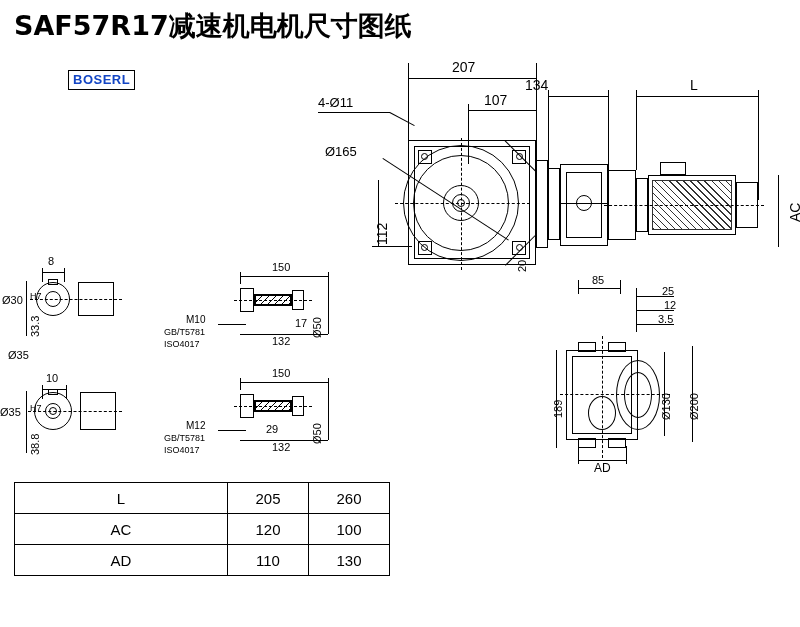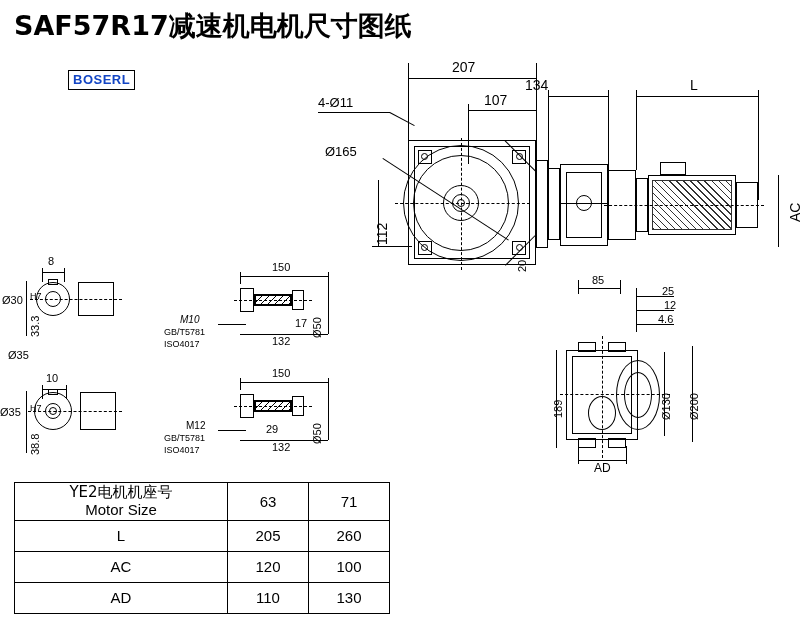--- a/index.html
+++ b/index.html
@@ -201,21 +201,21 @@
     <div class="ln v" style="left:240px;top:272px;height:12px;"></div>
     <div class="ln v" style="left:328px;top:272px;height:62px;"></div>
     <div class="lbl" style="left:272px;top:262px;">150</div>
 
     <div class="box" style="left:240px;top:288px;width:14px;height:24px;"></div>
     <div class="box" style="left:254px;top:294px;width:38px;height:12px;"></div>
     <div class="box hatch2" style="left:255px;top:295px;width:36px;height:10px;"></div>
     <div class="box" style="left:292px;top:290px;width:12px;height:20px;"></div>
     <div class="dash-h" style="left:234px;top:300px;width:78px;"></div>
 
-    <div class="lbl s" style="left:180px;top:315px;font-style:italic;">M10</div>
+    <div class="lbl s" style="left:186px;top:315px;">M10</div>
     <div class="lbl xs" style="left:164px;top:328px;">GB/T5781</div>
     <div class="lbl xs" style="left:164px;top:340px;">ISO4017</div>
     <div class="ln h" style="left:218px;top:324px;width:28px;"></div>
 
     <div class="lbl" style="left:266px;top:318px;margin-left:29px;">17</div>
     <div class="ln h" style="left:240px;top:334px;width:88px;"></div>
     <div class="lbl" style="left:272px;top:336px;">132</div>
     <div class="lbl rot90" style="left:312px;top:338px;">Ø50</div>
 
     <div class="ln h" style="left:240px;top:382px;width:88px;"></div>
@@ -245,21 +245,21 @@
     <div class="ln h" style="left:578px;top:288px;width:42px;"></div>
     <div class="ln v" style="left:578px;top:280px;height:14px;"></div>
     <div class="ln v" style="left:620px;top:280px;height:14px;"></div>
     <div class="lbl" style="left:592px;top:275px;">85</div>
 
     <div class="ln h" style="left:636px;top:296px;width:38px;"></div>
     <div class="lbl" style="left:662px;top:286px;">25</div>
     <div class="ln h" style="left:636px;top:310px;width:38px;"></div>
     <div class="lbl" style="left:664px;top:300px;">12</div>
     <div class="ln h" style="left:636px;top:324px;width:38px;"></div>
-    <div class="lbl" style="left:658px;top:314px;">4.6</div>
+    <div class="lbl" style="left:658px;top:314px;">3.5</div>
     <div class="ln v" style="left:636px;top:288px;height:44px;"></div>
 
     <div class="box" style="left:566px;top:350px;width:72px;height:90px;"></div>
     <div class="box" style="left:572px;top:356px;width:60px;height:78px;"></div>
     <div class="box" style="left:578px;top:342px;width:18px;height:10px;"></div>
     <div class="box" style="left:608px;top:342px;width:18px;height:10px;"></div>
     <div class="box" style="left:578px;top:438px;width:18px;height:10px;"></div>
     <div class="box" style="left:608px;top:438px;width:18px;height:10px;"></div>
     <div class="circ" style="left:588px;top:396px;width:28px;height:34px;border-radius:50%;"></div>
     <div class="dash-v" style="left:602px;top:336px;height:122px;"></div>
@@ -278,28 +278,20 @@
     <div class="lbl rot90" style="left:689px;top:420px;">Ø200</div>
 
     <div class="ln h" style="left:578px;top:460px;width:48px;"></div>
     <div class="ln v" style="left:578px;top:446px;height:18px;"></div>
     <div class="ln v" style="left:626px;top:446px;height:18px;"></div>
     <div class="lbl" style="left:594px;top:462px;font-size:12px;">AD</div>
   </div>
 
   <table class="tbl">
     <tbody>
-        <tr>
-      <td class="name two" rowspan="1">
-        <div class="cn">YE2电机机座号</div>
-        <div>Motor Size</div>
-      </td>
-      <td class="val">63</td>
-      <td class="val">71</td>
-    </tr>
     <tr>
       <td class="name">L</td>
       <td class="val">205</td>
       <td class="val">260</td>
     </tr>
     <tr>
       <td class="name">AC</td>
       <td class="val">120</td>
       <td class="val">100</td>
     </tr>

